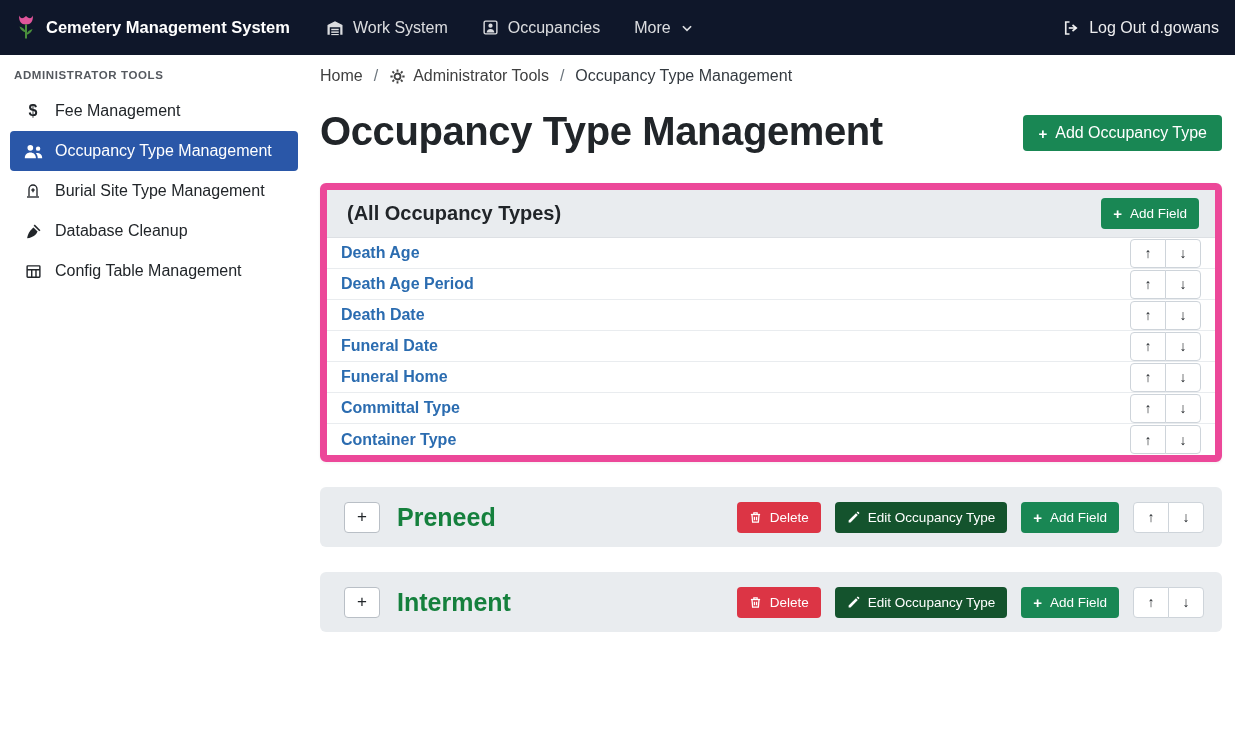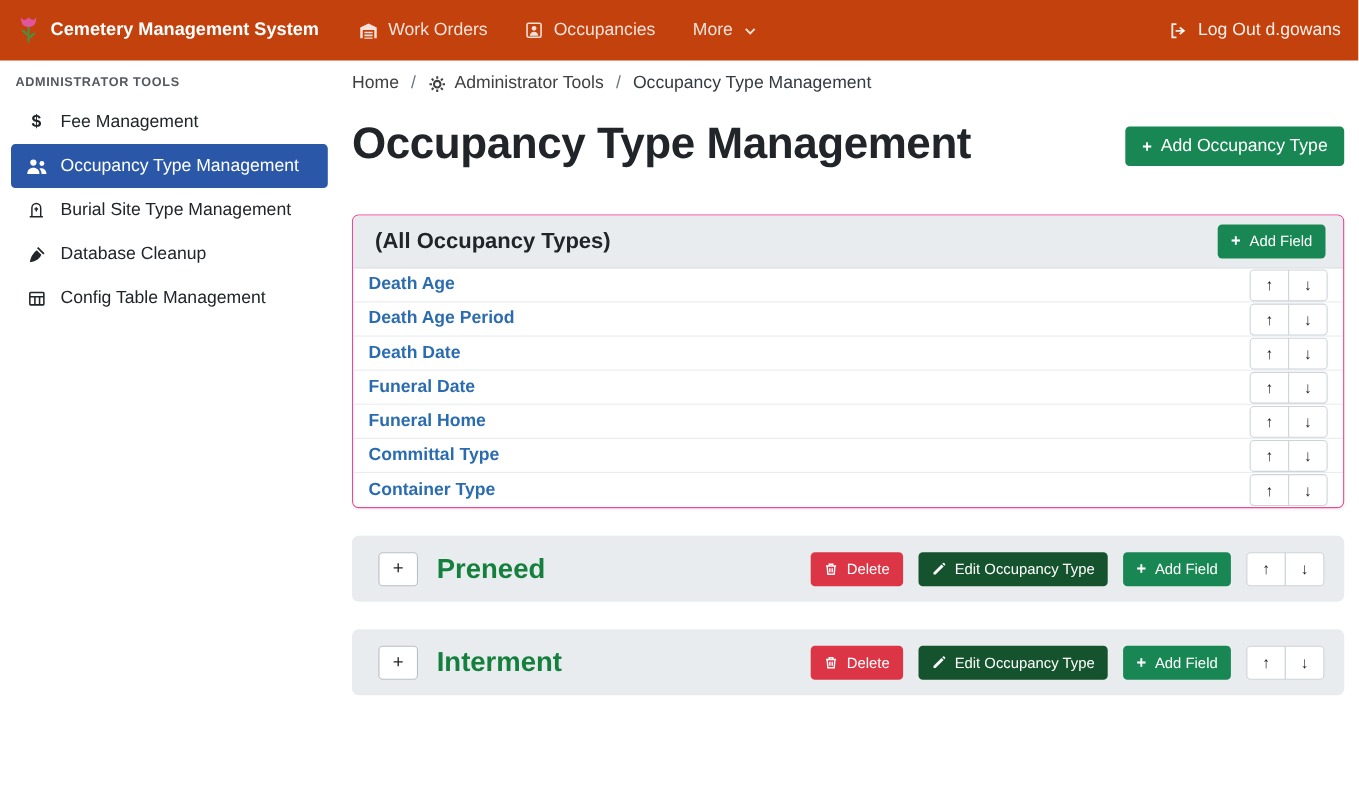--- a/index.html
+++ b/index.html
@@ -4,21 +4,21 @@
 <style>
   * { box-sizing: border-box; }
   html, body { margin: 0; padding: 0; }
   body {
     width: 1235px; height: 738px; overflow: hidden;
     font-family: "Liberation Sans", "DejaVu Sans", sans-serif;
     background: #fff; color: #212529;
   }
 
   
-  .navbar { height: 55px; background: #c2410c; display: flex; align-items: center; padding: 0 16px; }
+  .navbar { height: 55px; background: #0f172a; display: flex; align-items: center; padding: 0 16px; }
   .brand { display: flex; align-items: center; gap: 10px; color: #fff; font-weight: 700; font-size: 16.5px; cursor: pointer; text-decoration: none; }
   .nav-links { display: flex; align-items: center; gap: 34px; margin-left: 36px; }
   .nav-link { display: flex; align-items: center; gap: 9px; color: rgba(255,255,255,.85); font-size: 16px; cursor: pointer; text-decoration: none; }
   .logout { margin-left: auto; display: flex; align-items: center; gap: 9px; color: rgba(255,255,255,.92); font-size: 16px; cursor: pointer; text-decoration: none; }
 
   
   .layout { display: flex; height: 683px; }
   .sidebar { width: 308px; flex: none; padding-top: 6px; }
   .sidebar-heading { padding: 8px 14px 10px; font-size: 11.5px; font-weight: 700; letter-spacing: .6px; color: #55595f; text-transform: uppercase; }
   .side-item { display: flex; align-items: center; gap: 11px; height: 40px; margin: 0 10px; padding: 0 12px; border-radius: 4px; font-size: 16px; color: #212529; cursor: pointer; }
@@ -41,21 +41,21 @@
   
   .btn { border: none; border-radius: 4px; color: #fff; display: inline-flex; align-items: center; gap: 8px; cursor: pointer; font-family: inherit; white-space: nowrap; }
   .btn-success { background: #198754; }
   .btn-danger { background: #dc3545; }
   .btn-teal { background: #14532d; }
   .btn-lg { font-size: 16px; padding: 9px 15px; margin-top: 8px; }
   .btn-sm { font-size: 13.5px; padding: 8px 12px; }
   .plus-glyph { font-weight: 700; font-size: 15px; line-height: 1; }
 
   
-  .card { margin-top: 40px; border: 1px solid #ec4899; border-radius: 6px; box-shadow: 0 1px 3px rgba(0,0,0,.06); overflow: hidden; }
+  .card { margin-top: 28px; border: 7px solid #ec4899; border-radius: 6px; box-shadow: 0 1px 3px rgba(0,0,0,.06); overflow: hidden; }
   .card-header { background: #e9ecef; padding: 0 16px 0 20px; display: flex; align-items: center; justify-content: space-between; height: 48px; border-bottom: 1px solid #dde0e4; }
   .card-title { font-size: 20px; font-weight: 600; color: #212529; }
   .field-row { display: flex; align-items: center; justify-content: space-between; padding: 0 14px; border-bottom: 1px solid #e9ecef; height: 31px; }
   .field-row:last-child { border-bottom: none; }
   .field-link { color: #2b6cb0; font-weight: 700; font-size: 16px; cursor: pointer; text-decoration: none; }
 
   .btn-group { display: inline-flex; }
   .btn-arrow { width: 36px; height: 29px; background: #fff; border: 1px solid #ced4da; color: #212529; font-size: 14px; display: flex; align-items: center; justify-content: center; cursor: pointer; padding: 0; font-family: inherit; }
   .btn-group .btn-arrow:first-child { border-radius: 4px 0 0 4px; }
   .btn-group .btn-arrow:last-child { border-radius: 0 4px 4px 0; margin-left: -1px; }
@@ -84,21 +84,21 @@
   </a>
 
   <div class="nav-links">
     <a class="nav-link">
       <svg width="18" height="18" viewBox="0 0 24 24" fill="currentColor">
         <path d="M12 3 L2 8 v13 h3 V11 h14 v10 h3 V8 Z"></path>
         <path d="M7 13 h10 v2 H7 Z"></path>
         <path d="M7 16.5 h10 v2 H7 Z"></path>
         <path d="M7 20 h10 v1.5 H7 Z"></path>
       </svg>
-      <span>Work Orders</span>
+      <span>Work System</span>
     </a>
     <a class="nav-link">
       <svg width="17" height="17" viewBox="0 0 24 24">
         <rect x="3" y="3" width="18" height="18" rx="2" fill="none" stroke="currentColor" stroke-width="2"></rect>
         <circle cx="12" cy="9.5" r="3" fill="currentColor"></circle>
         <path d="M6.5 19 c.5-3.5 2.7-5 5.5-5 s5 1.5 5.5 5 Z" fill="currentColor"></path>
       </svg>
       <span>Occupancies</span>
     </a>
     <a class="nav-link">

